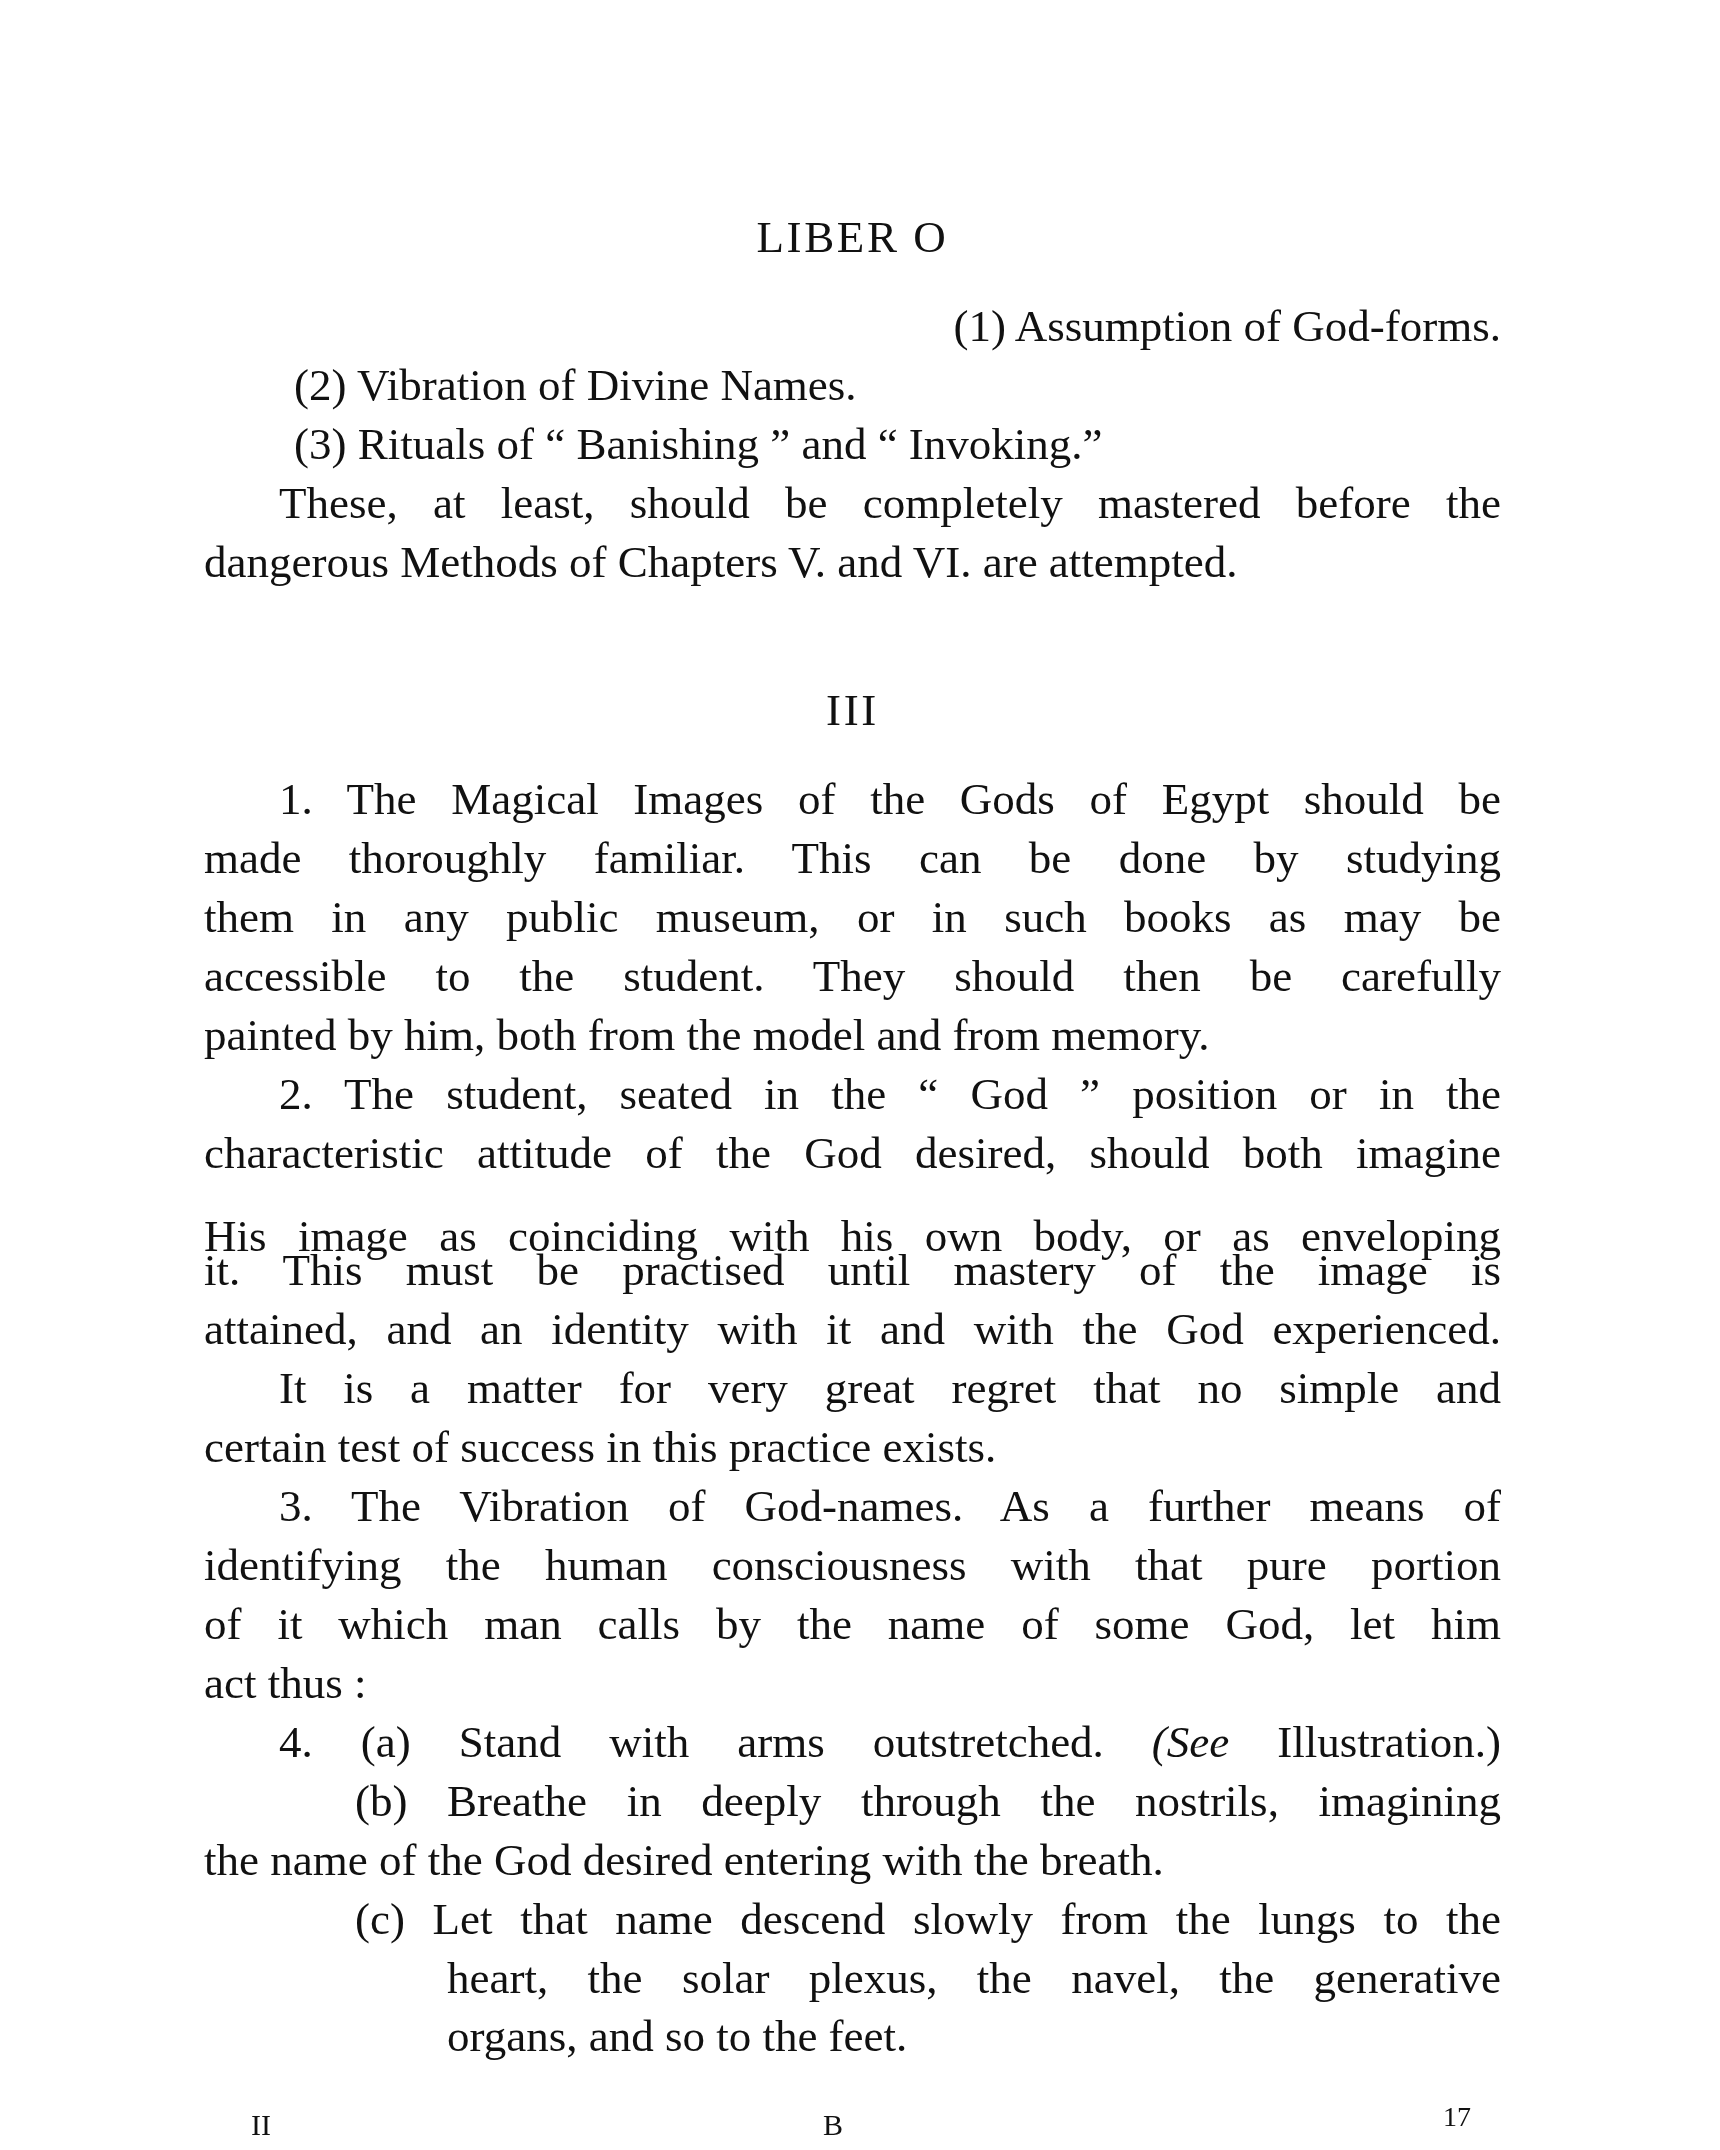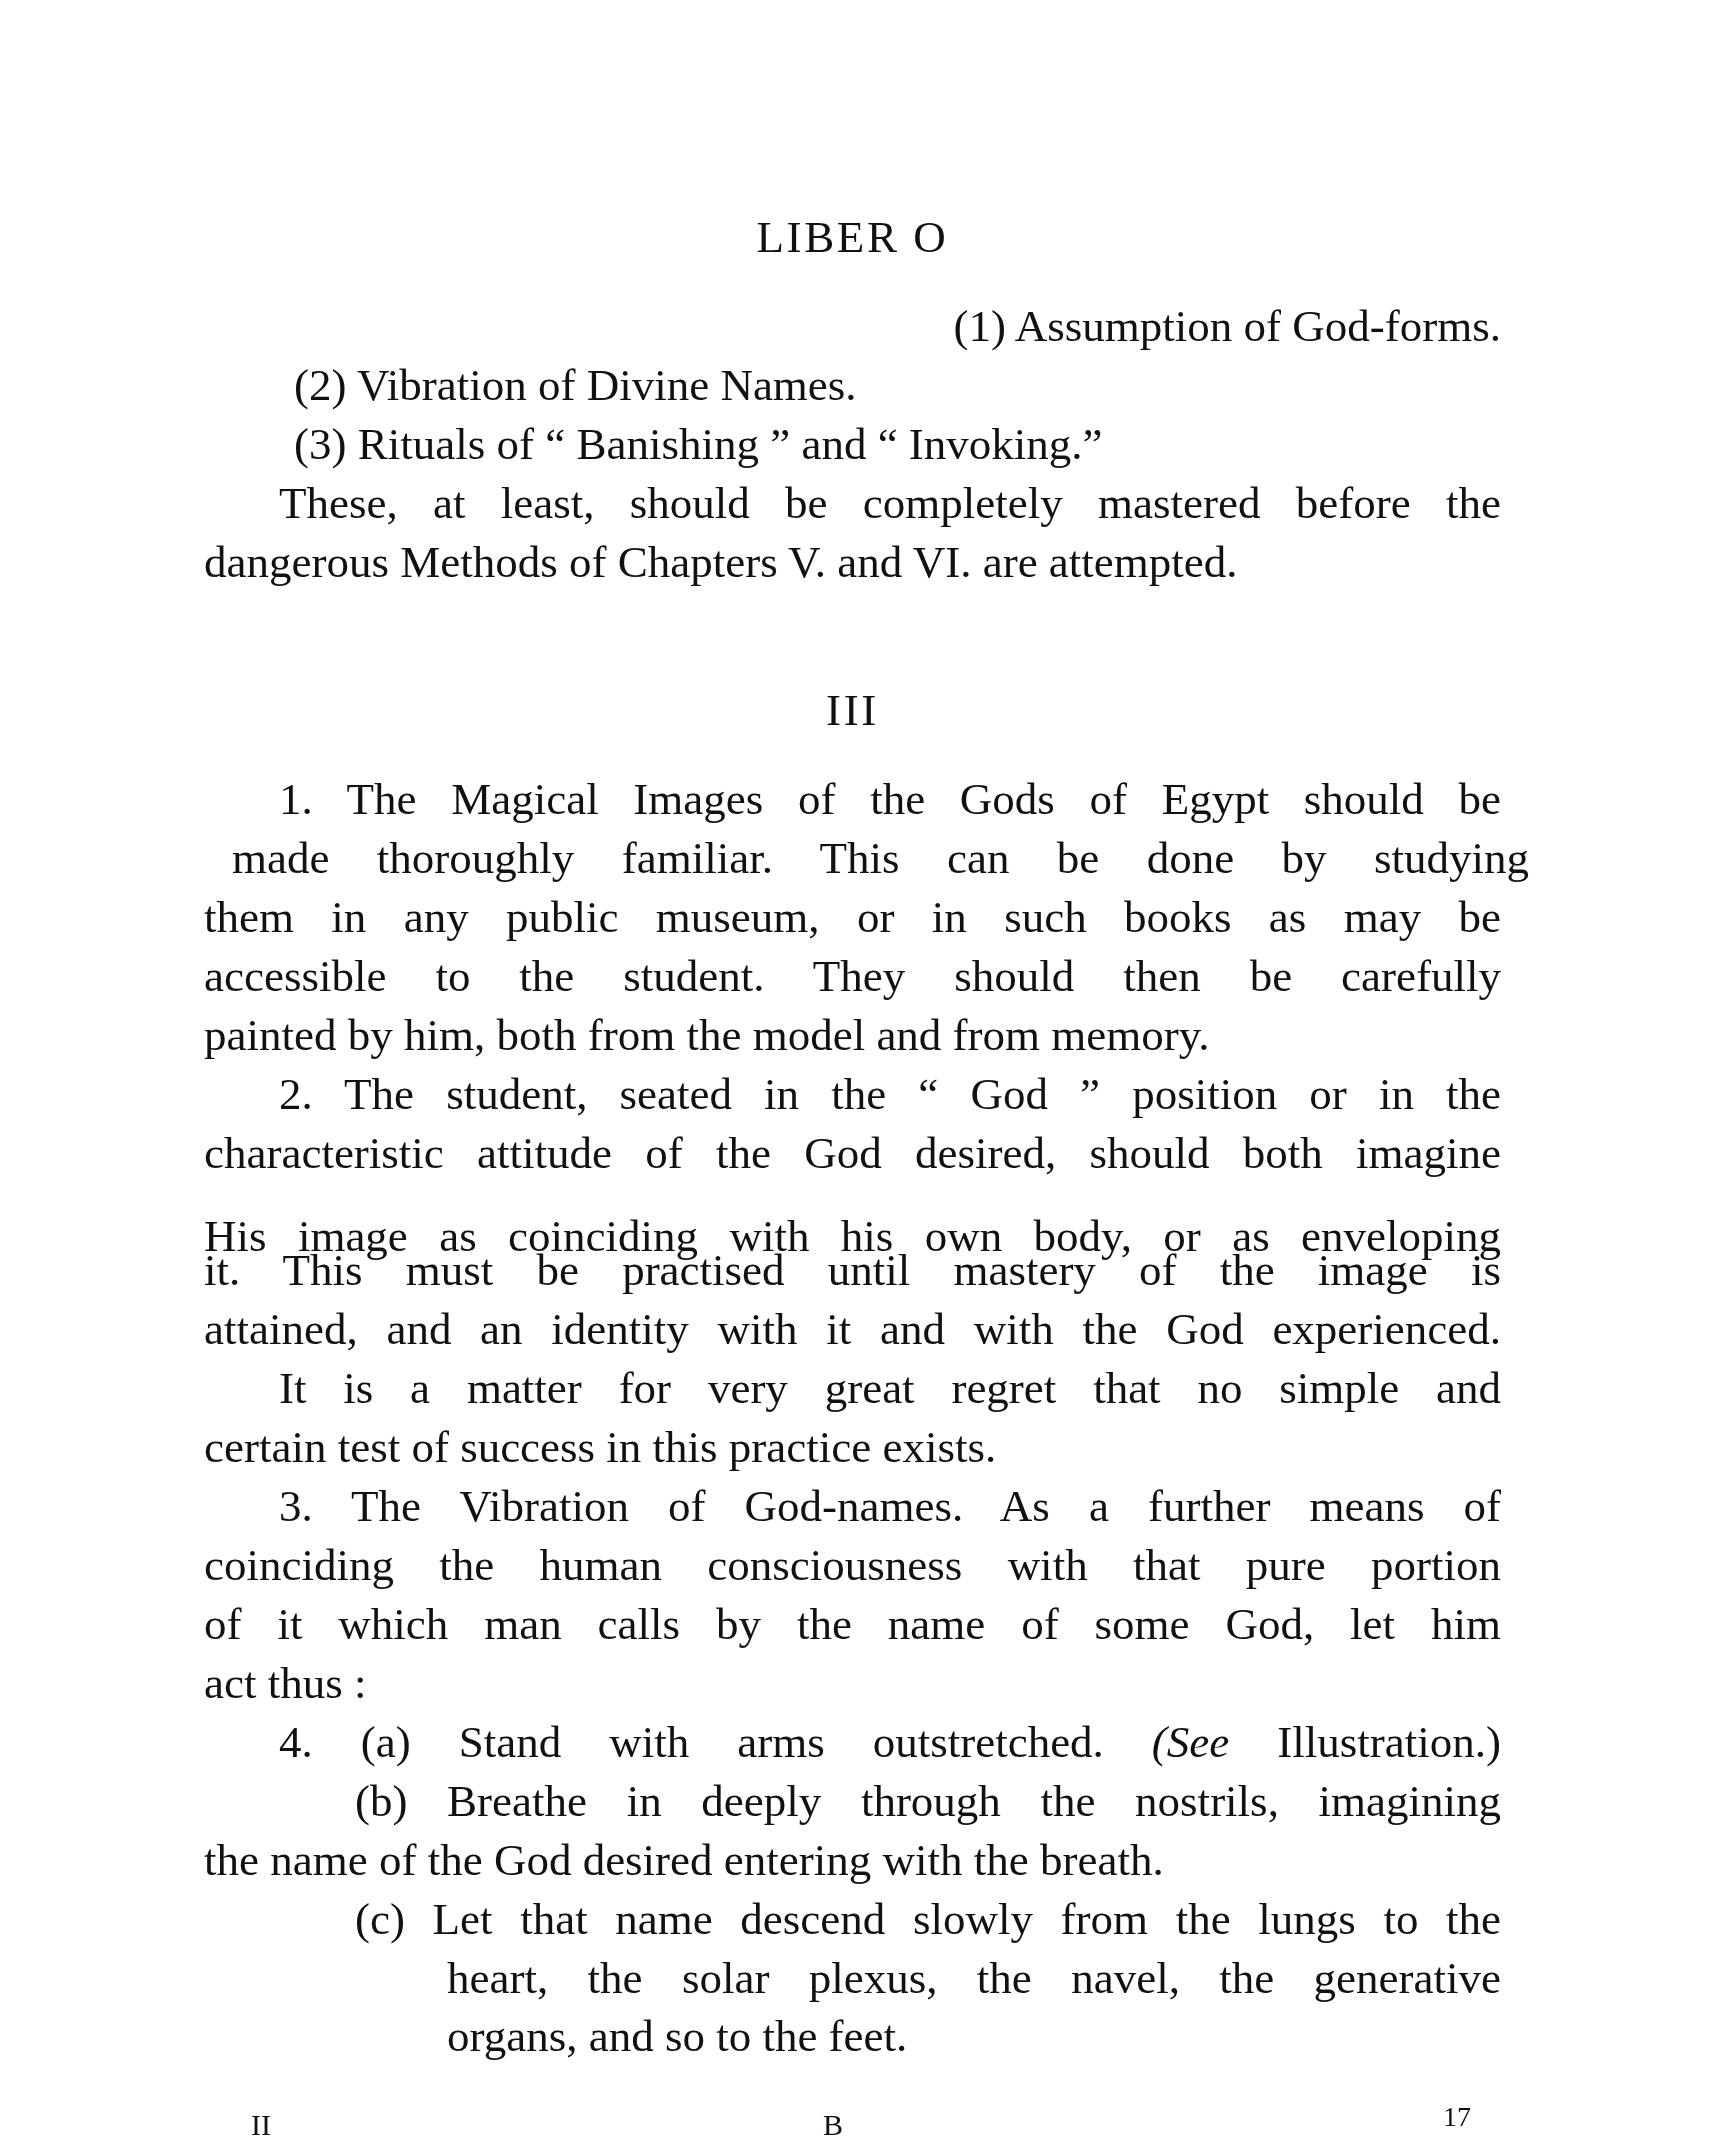--- a/index.html
+++ b/index.html
@@ -25,36 +25,36 @@
   <div class="line item" style="top:297px;text-align:right;"><span>(1)</span> <span>Assumption of God-forms.</span></div>
   <div class="line item" style="top:356px;"><span>(2)</span> <span>Vibration of Divine Names.</span></div>
   <div class="line item" style="top:415px;"><span>(3)</span> <span>Rituals of “ Banishing ” and “ Invoking.”</span></div>
 
   <div class="line just ind1" style="top:474px;">These, at least, should be completely mastered before the</div>
   <div class="line" style="top:533px;">dangerous Methods of Chapters V. and VI. are attempted.</div>
 
   <div class="title" style="top:684px;">III</div>
 
   <div class="line just ind1" style="top:770px;">1. The Magical Images of the Gods of Egypt should be</div>
-  <div class="line just" style="top:829px;margin-left:28px;">made thoroughly familiar.  This can be done by studying</div>
+  <div class="line just" style="top:829px;">made thoroughly familiar.  This can be done by studying</div>
   <div class="line just" style="top:888px;">them in any public museum, or in such books as may be</div>
   <div class="line just" style="top:947px;">accessible to the student.  They should then be carefully</div>
   <div class="line" style="top:1006px;">painted by him, both from the model and from memory.</div>
 
   <div class="line just ind1" style="top:1065px;">2. The student, seated in the “ God ” position or in the</div>
   <div class="line just" style="top:1124px;">characteristic attitude of the God desired, should both imagine</div>
   <div class="line just" style="top:1182px;margin-top:25px;">His image as coinciding with his own body, or as enveloping</div>
   <div class="line just" style="top:1241px;">it.  This must be practised until mastery of the image is</div>
   <div class="line just" style="top:1300px;">attained, and an identity with it and with the God experienced.</div>
 
   <div class="line just ind1" style="top:1359px;">It is a matter for very great regret that no simple and</div>
   <div class="line" style="top:1418px;">certain test of success in this practice exists.</div>
 
   <div class="line just ind1" style="top:1477px;">3. The Vibration of God-names.  As a further means of</div>
-  <div class="line just" style="top:1536px;">coinciding the human consciousness with that pure portion</div>
+  <div class="line just" style="top:1536px;">identifying the human consciousness with that pure portion</div>
   <div class="line just" style="top:1595px;">of it which man calls by the name of some God, let him</div>
   <div class="line" style="top:1654px;">act thus :</div>
 
   <div class="line just ind1" style="top:1713px;"><span>4. (a)</span> <span>Stand with arms outstretched.</span> <i>(See</i> <span>Illustration.)</span></div>
   <div class="line just ind2" style="top:1772px;">(b) Breathe in deeply through the nostrils, imagining</div>
   <div class="line" style="top:1831px;">the name of the God desired entering with the breath.</div>
   <div class="line just ind2" style="top:1890px;">(c) Let that name descend slowly from the lungs to the</div>
   <div class="line just ind3" style="top:1949px;">heart, the solar plexus, the navel, the generative</div>
   <div class="line ind3" style="top:2007px;">organs, and so to the feet.</div>
 

